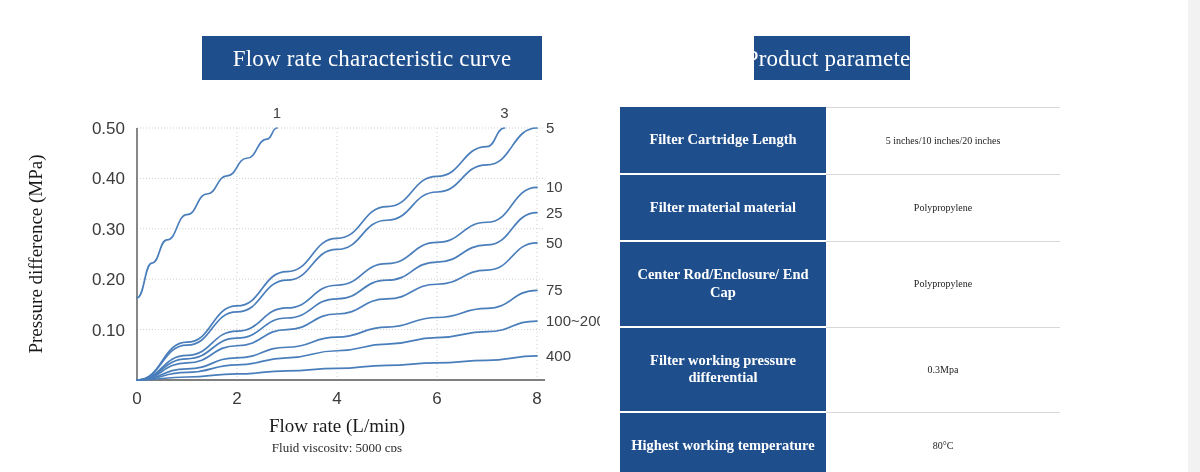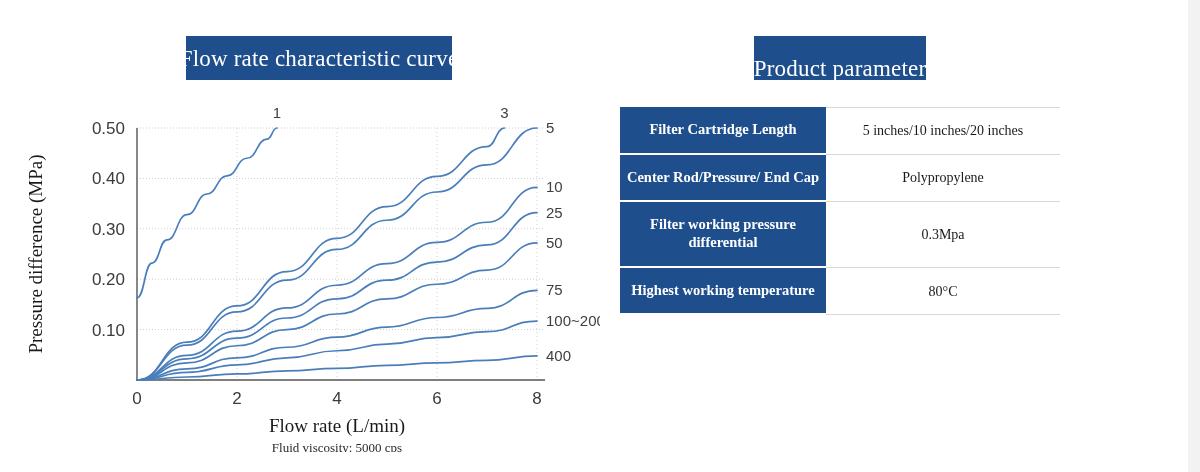--- a/index.html
+++ b/index.html
@@ -29,31 +29,30 @@
     font-family: "Liberation Serif", serif;
     font-size: 23px;
     line-height: 1;
     display: flex;
     align-items: center;
     justify-content: center;
     letter-spacing: 0.2px;
     white-space: nowrap;
   }
   #chart-title-banner {
-    left: 186px;
+    left: 202px;
     top: 36px;
-    width: 266px;
+    width: 340px;
     height: 44px;
   }
   #table-title-banner {
     left: 754px;
     top: 36px;
-    width: 172px;
+    width: 156px;
     height: 44px;
-    align-items: flex-end;
   }
 
   
   #chart-panel {
     position: absolute;
     left: 0;
     top: 92px;
     width: 600px;
     height: 360px;
   }
@@ -98,30 +97,30 @@
     vertical-align: middle;
   }
   td.param-label {
     width: 198px;
     background: #1f4e8c;
     color: #ffffff;
     font-family: "Liberation Serif", serif;
     font-weight: bold;
     font-size: 14.5px;
     text-align: center;
-    padding: 14px 4px;
+    padding: 24px 4px;
     border-bottom: 2px solid #ffffff;
     line-height: 1.22;
   }
   td.param-value {
     width: 222px;
     background: #ffffff;
     color: #1a1a1a;
     font-family: "Liberation Serif", serif;
-    font-size: 14px;
+    font-size: 10px;
     text-align: center;
     padding: 6px 6px;
     border-bottom: 1px solid #d8d8d8;
     line-height: 1.22;
   }
   #param-table tr.param-row:first-child > td.param-value {
     border-top: 1px solid #d8d8d8;
   }
 
   
@@ -208,21 +207,25 @@
     </svg>
   </div>
 
   <table id="param-table">
     <tbody id="param-table-body">
     <tr class="param-row">
           <td class="param-label">Filter Cartridge Length</td>
           <td class="param-value">5 inches/10 inches/20 inches</td>
         </tr>
         <tr class="param-row">
-          <td class="param-label">Center Rod/Pressure/ End Cap</td>
+          <td class="param-label">Filter material material</td>
+          <td class="param-value">Polypropylene</td>
+        </tr>
+        <tr class="param-row">
+          <td class="param-label">Center Rod/Enclosure/ End Cap</td>
           <td class="param-value">Polypropylene</td>
         </tr>
         <tr class="param-row">
           <td class="param-label">Filter working pressure differential</td>
           <td class="param-value">0.3Mpa</td>
         </tr>
         <tr class="param-row">
           <td class="param-label">Highest working temperature</td>
           <td class="param-value">80°C</td>
         </tr>

